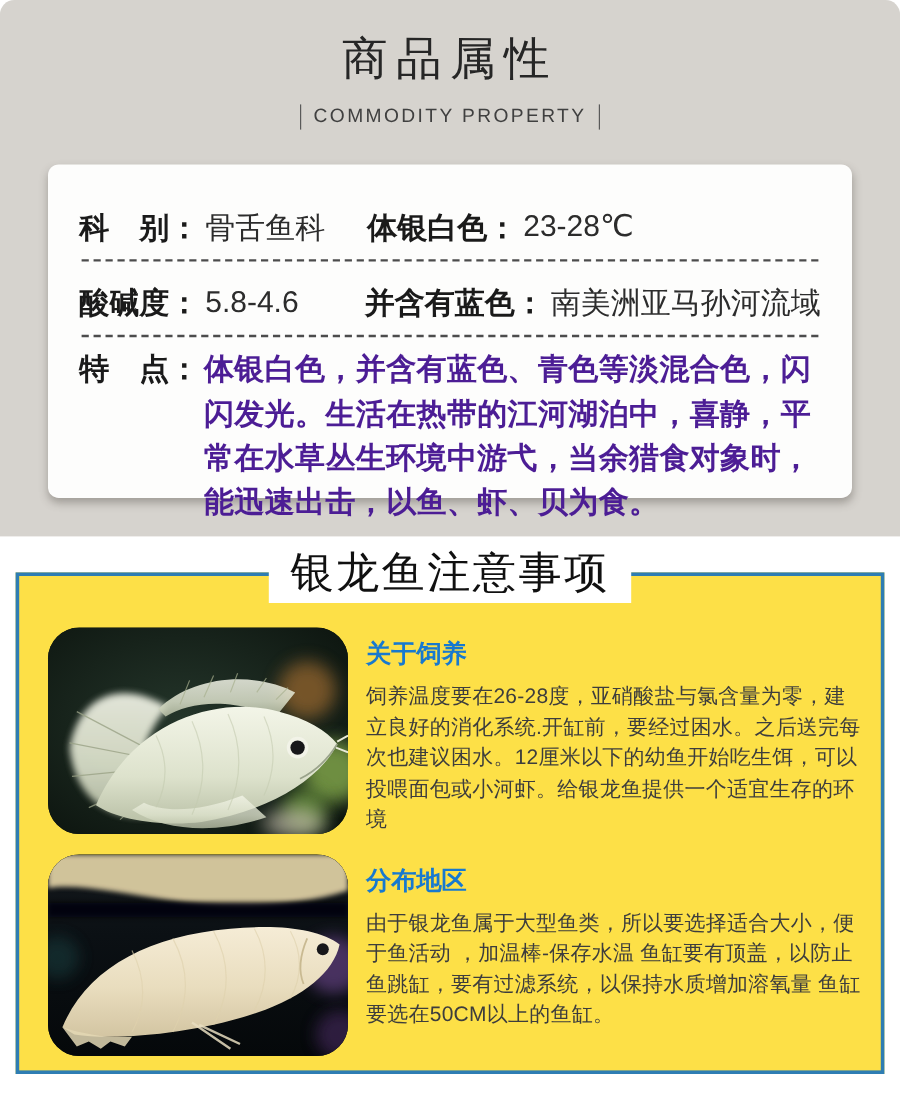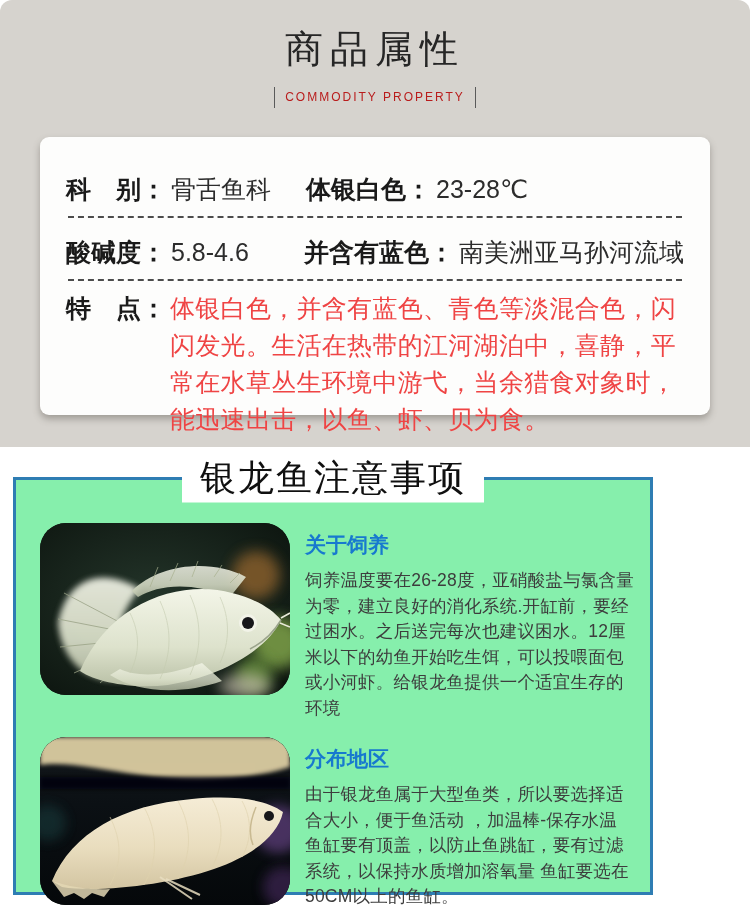--- a/index.html
+++ b/index.html
@@ -4,42 +4,42 @@
 <style>
   html,body{margin:0;padding:0;}
   body{font-family:"Liberation Sans","DejaVu Sans",sans-serif;background:#ffffff;}
   .page{position:relative;width:750px;height:914px;background:#ffffff;overflow:hidden;border-radius:12px;}
 
   
   .top-section{position:absolute;left:0;top:0;width:750px;height:447px;background:#d6d3ce;}
   .main-title{margin:0;padding-top:24px;text-align:center;font-size:38px;letter-spacing:7px;
               color:#262626;font-weight:500;}
   .subtitle-wrap{text-align:center;margin-top:12px;}
-  .subtitle{display:inline-block;font-size:12px;letter-spacing:2px;color:#b91c1c;
+  .subtitle{display:inline-block;font-size:16px;letter-spacing:2px;color:#404040;
             border-left:1.5px solid #5a5a5a;border-right:1.5px solid #5a5a5a;
             padding:1px 10px;line-height:19px;text-align:center;}
 
   .card{position:absolute;left:40px;top:137px;width:670px;height:278px;background:#fdfdfc;
         border-radius:9px;box-shadow:0 4px 7px rgba(96,90,84,.45);box-sizing:border-box;
         padding:18px 26px 0 26px;}
   .prop-row{display:flex;align-items:center;height:44px;font-size:25px;color:#222;margin-top:12px;}
   .pair{display:flex;align-items:center;white-space:nowrap;}
   .pair-first{width:240px;}
   .row2 .pair-first{width:260px;}
   .prop-label{font-weight:bold;color:#1a1a1a;}
   .prop-value{margin-left:5px;color:#2c2c2c;}
   .dashed{border:none;border-top:2px dashed #4c4c4c;margin:5px 2px;height:0;}
   .feature{display:flex;margin-top:9px;font-size:25px;}
   .feature-label{font-weight:bold;color:#1a1a1a;white-space:nowrap;width:104px;flex-shrink:0;
                  line-height:37px;}
-  .feature-text{flex:1;line-height:37px;color:#ef4444;letter-spacing:.3px;margin:0;}
+  .feature-text{flex:1;line-height:37px;color:#4c1d95;letter-spacing:.3px;margin:0;font-weight:bold;}
 
   
-  .notice-box{position:absolute;left:13px;top:477px;width:640px;height:418px;
-              border:3px solid #2e7db3;box-sizing:border-box;background:#86efac;}
+  .notice-box{position:absolute;left:13px;top:477px;width:724px;height:418px;
+              border:3px solid #2e7db3;box-sizing:border-box;background:#fde047;}
   .notice-title{position:absolute;left:50%;top:-2px;transform:translate(-50%,-50%);
                 background:#ffffff;padding:0 18px;margin:0;font-size:36px;font-weight:500;
                 color:#101010;white-space:nowrap;letter-spacing:2px;}
   .entries{position:absolute;left:24px;top:43px;right:12px;}
   .entry{display:flex;margin-bottom:16px;}
   .entry-photo{width:250px;border-radius:26px;overflow:hidden;flex-shrink:0;line-height:0;
                background:#0b120d;}
   .photo-1{height:172px;}
   .photo-2{height:168px;}
   .entry-body{margin-left:15px;padding-top:2px;}

